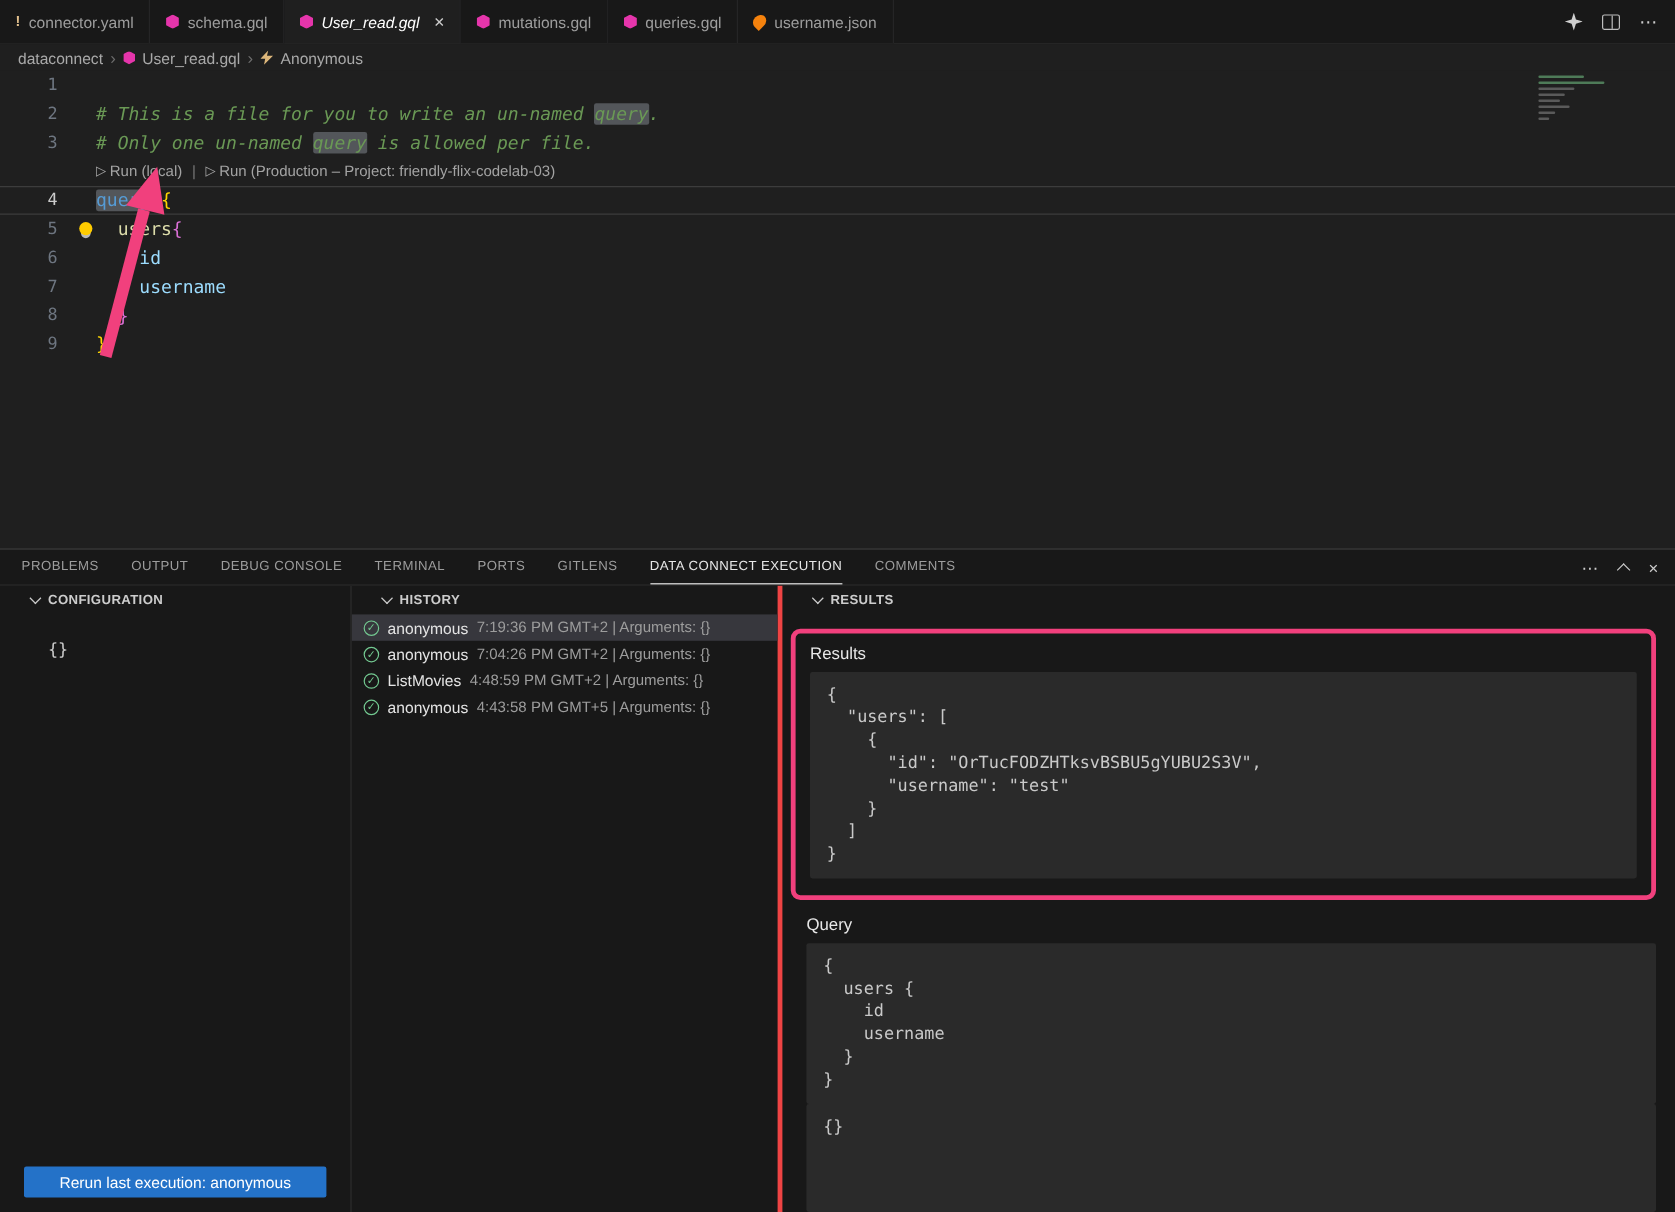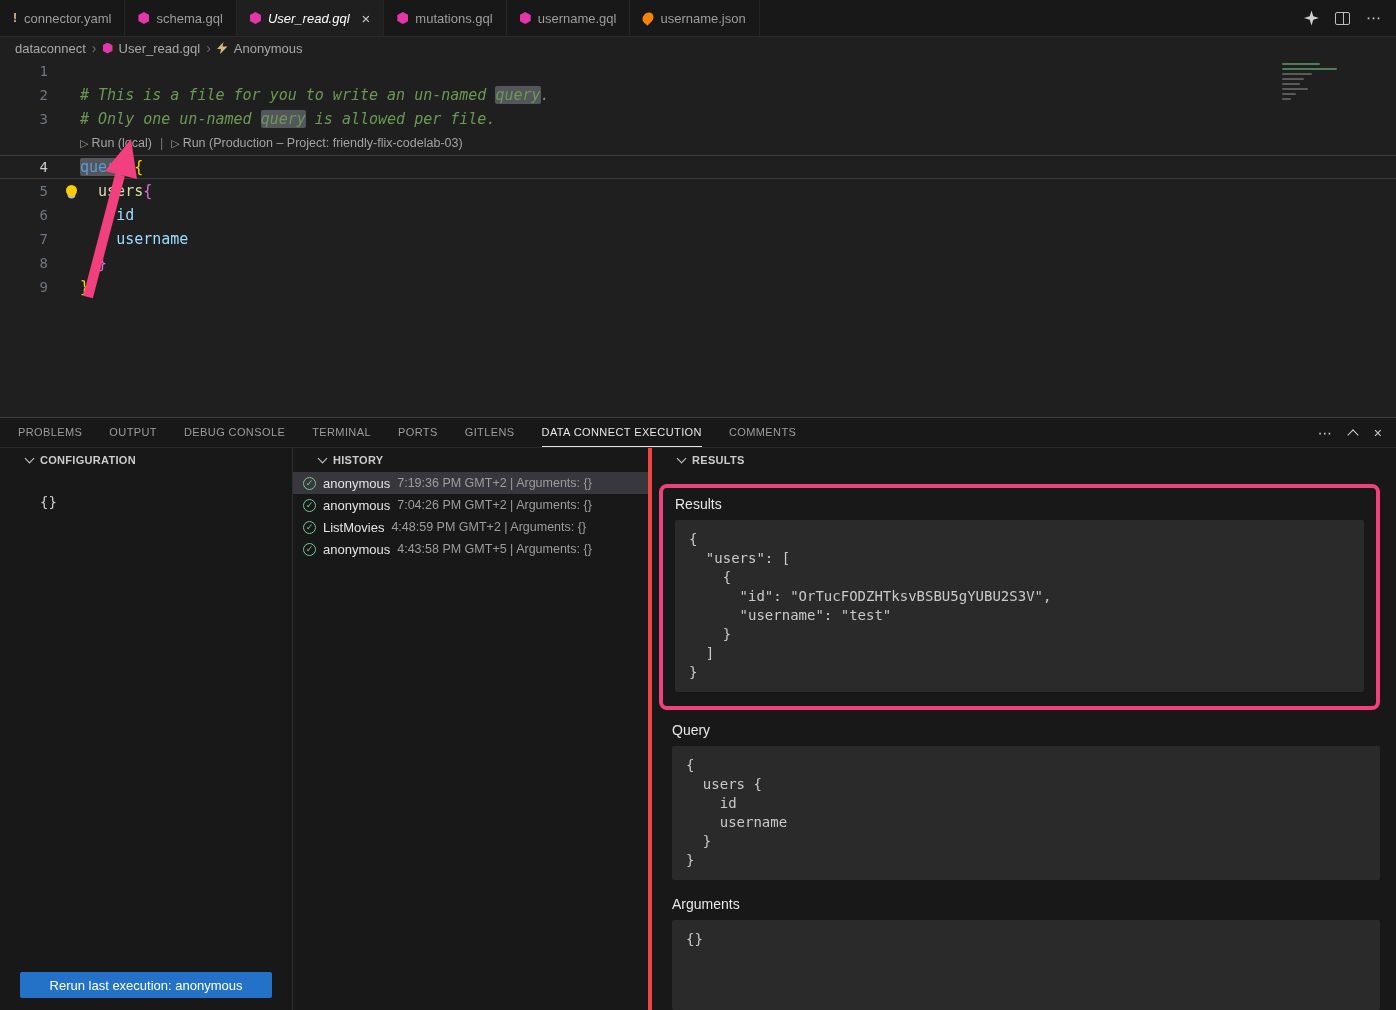--- a/index.html
+++ b/index.html
@@ -115,21 +115,21 @@
           <span class="tab-icon icon-graphql"></span>
           <span class="tab-label italic">User_read.gql</span>
           <span class="tab-close">×</span>
         </div>
         <div class="tab">
           <span class="tab-icon icon-graphql"></span>
           <span class="tab-label">mutations.gql</span>
         </div>
         <div class="tab">
           <span class="tab-icon icon-graphql"></span>
-          <span class="tab-label">username.gql</span>
+          <span class="tab-label">queries.gql</span>
         </div>
         <div class="tab">
           <span class="tab-icon icon-flame"></span>
           <span class="tab-label">username.json</span>
         </div>
       </div>
     <div class="tabbar-actions">
       <span class="sparkle"></span>
       <span class="split"></span>
       <span class="dots">⋯</span>
@@ -289,20 +289,19 @@
   ]
 }</pre>
           </div>
           <div class="section-label">Query</div>
           <pre class="code-box">{
   users {
     id
     username
   }
 }</pre>
-          <div class="section-label mt">Arguments</div>
           <pre class="code-box args">{}</pre>
         </div>
       </div>
 
     </div>
   </div>
 </div>
 
 </body></html>

